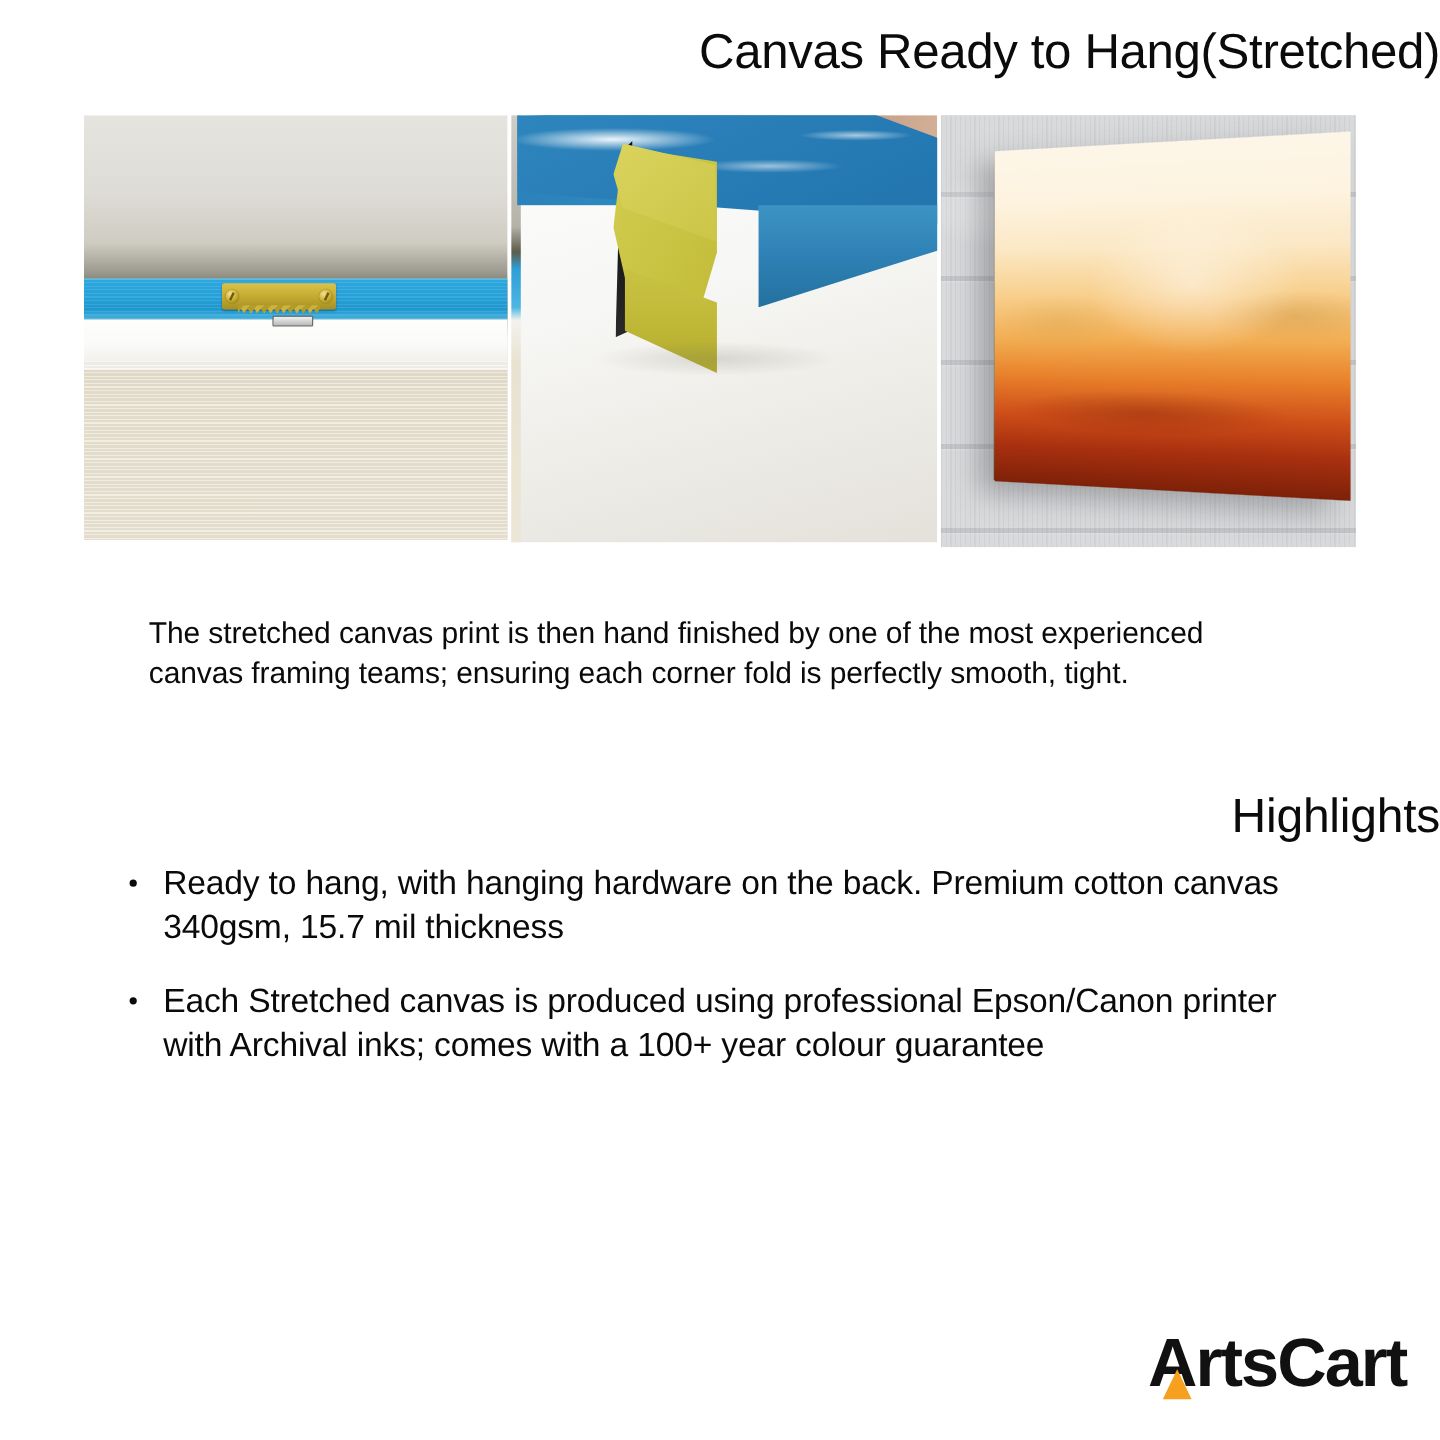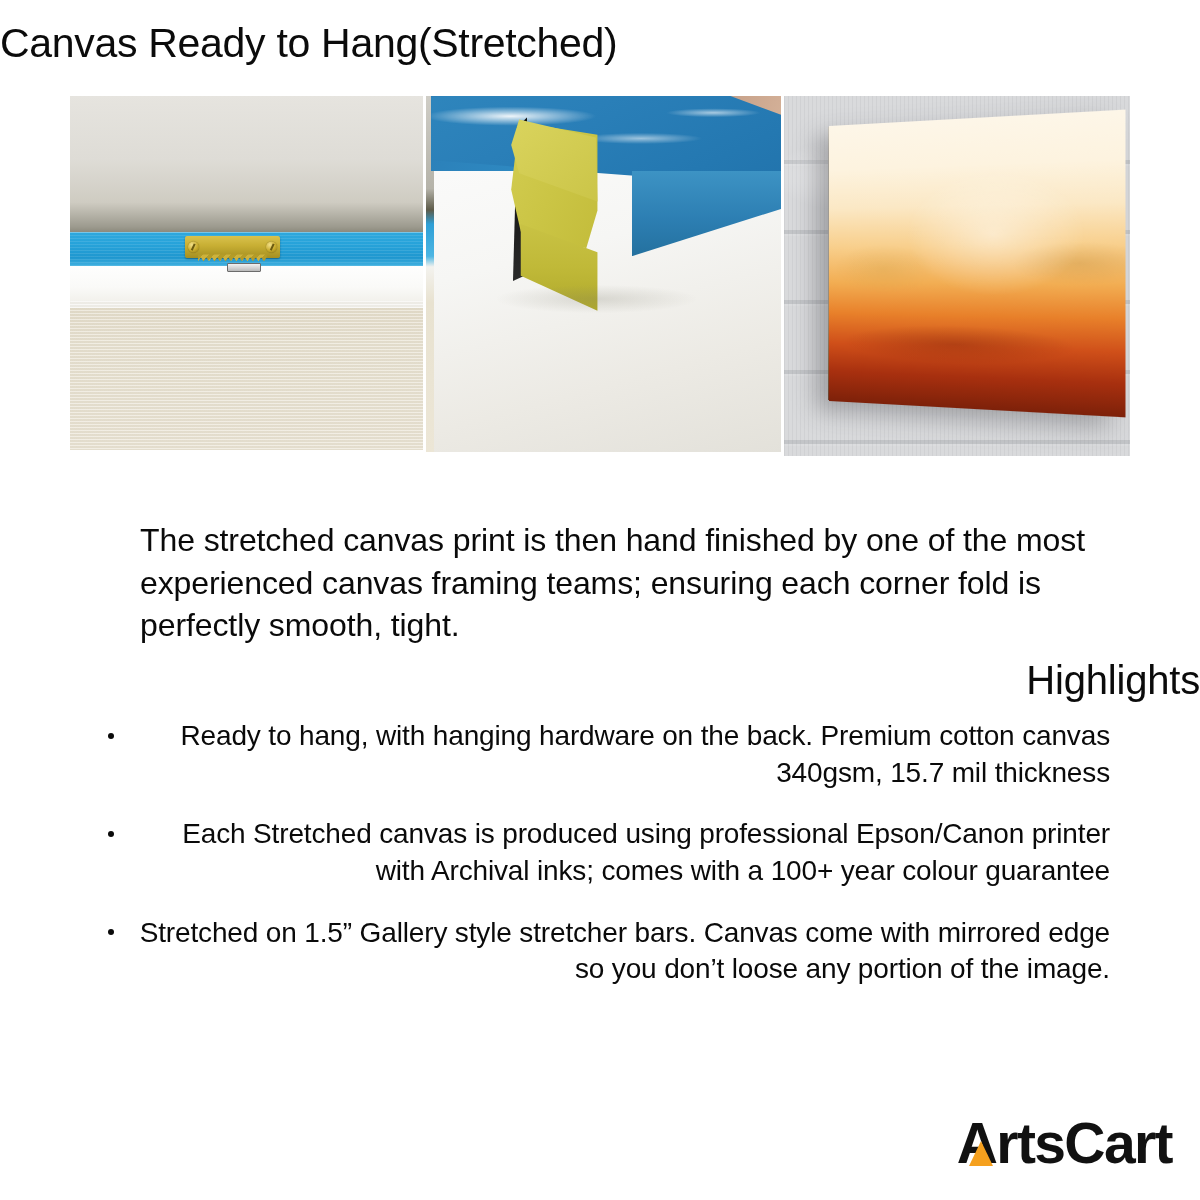--- a/index.html
+++ b/index.html
@@ -11,21 +11,21 @@
     height: 1200px;
     background: #ffffff;
     font-family: "Liberation Sans", sans-serif;
     color: #0a0a0a;
     overflow: hidden;
     position: relative;
   }
 
   
   .page-title {
-    text-align: left;
+    text-align: right;
     font-size: 41px;
     font-weight: 400;
     letter-spacing: -0.3px;
     color: #0b0b0b;
     margin: 0;
     padding-top: 21px;
     line-height: 1.1;
     font-family: "Liberation Sans", sans-serif;
   }
 
@@ -257,25 +257,24 @@
     background: linear-gradient(180deg,#efe9dc 0%, #e7dfcd 40%, #d8b887 70%, #b06a2a 88%, #7e3512 100%);
     filter: brightness(.88);
   }
 
   
   .intro {
     position: absolute;
     left: 124px;
     top: 487px;
     width: 946px;
-    font-size: 32px;
+    font-size: 25px;
     line-height: 1.33;
     color: #0a0a0a;
     letter-spacing: -0.1px;
-    margin-left: 16px;
   }
 
   
   .highlights-heading {
     position: absolute;
     left: 0; right: 0;
     top: 625px;
     text-align: right;
     font-size: 40px;
     font-weight: 400;
@@ -285,21 +284,20 @@
 
   
   .highlights-list {
     position: absolute;
     left: 100px;
     top: 718px;
     width: 1010px;
     margin: 0;
     padding: 0;
     list-style: none;
-    text-align: right;
   }
   .highlights-list li {
     position: relative;
     padding-left: 36px;
     margin-bottom: 25px;
     font-size: 28px;
     line-height: 1.31;
     color: #0a0a0a;
     letter-spacing: -0.15px;
   }
@@ -312,21 +310,20 @@
     background: #0a0a0a;
     border-radius: 50%;
   }
 
   
   .logo {
     position: absolute;
     right: 28px;
     bottom: 28px;
     display: flex;
-    align-items: flex-end;
     height: 64px;
   }
   .logo-text {
     position: relative;
     font-size: 57px;
     font-weight: 700;
     letter-spacing: -1.6px;
     color: #111111;
     line-height: 1;
     font-family: "Liberation Sans", sans-serif;
@@ -388,22 +385,18 @@
 
 <ul class="highlights-list">
   <li>
     <span class="bullet-dot"></span>
     <span>Ready to hang,  with hanging hardware on the back.  Premium cotton canvas 340gsm, 15.7 mil thickness</span>
   </li>
   <li>
     <span class="bullet-dot"></span>
     <span>Each Stretched canvas is produced using professional Epson/Canon printer with Archival inks; comes with a 100+ year colour guarantee</span>
   </li>
-  <li>
-    <span class="bullet-dot"></span>
-    <span>Stretched on 1.5” Gallery style stretcher bars. Canvas come with mirrored edge so you don’t loose any portion of the image.</span>
-  </li>
 </ul>
 
 <div class="logo">
   <span class="logo-text">ArtsCart</span>
   <span class="logo-triangle"></span>
 </div>
 
 </body></html>

